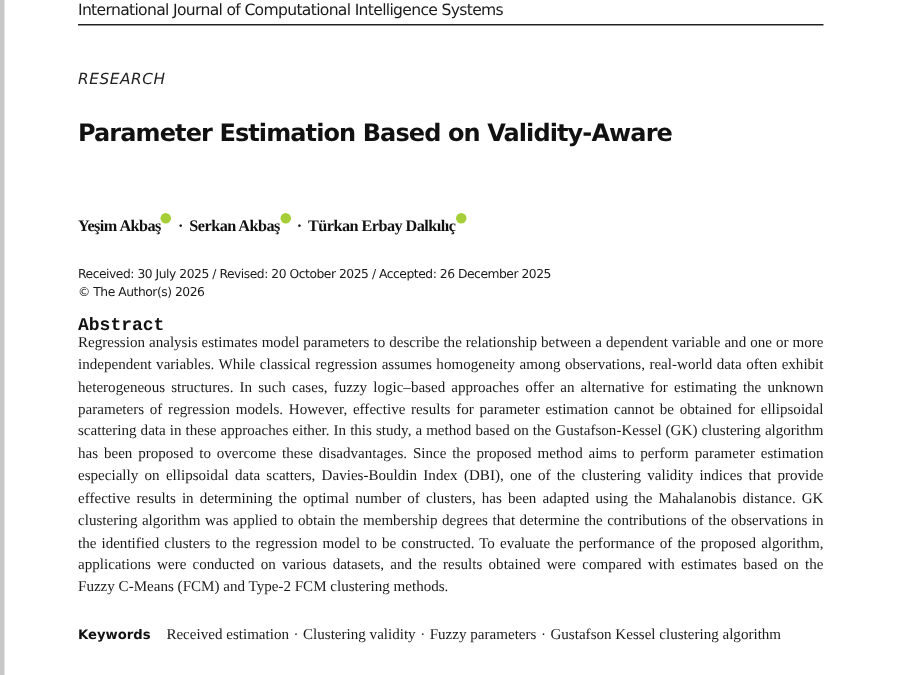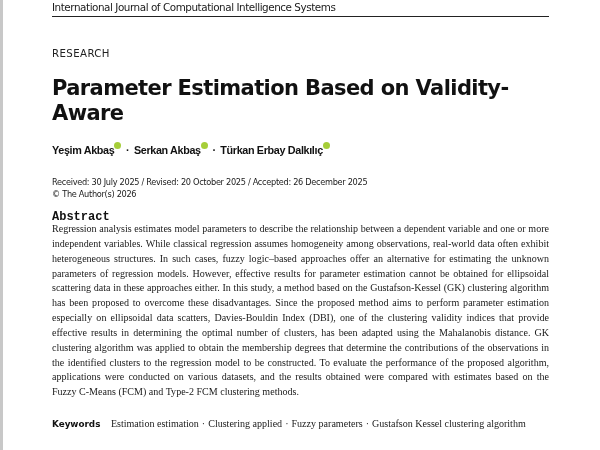--- a/index.html
+++ b/index.html
@@ -17,31 +17,31 @@
       font-family: "DejaVu Sans", sans-serif; font-size: 10.4px;
       letter-spacing: -0.45px; line-height: 15px; color: #1a1a1a;
     }
     .header-rule {
       position: absolute; left: 52px; top: 16px; width: 497px; height: 1.4px;
       background: #222;
     }
     .section-label {
       position: absolute; left: 52px; top: 48px;
       font-family: "DejaVu Sans", sans-serif; font-size: 10.2px;
-      letter-spacing: 0.4px; color: #222;
+      letter-spacing: 0.4px; color: #222; font-style: italic;
     }
     .title {
       position: absolute; left: 52px; top: 76px; width: 480px;
       font-family: "DejaVu Sans", sans-serif; font-weight: bold;
-      font-size: 21px; line-height: 25px; letter-spacing: -0.6px;
+      font-size: 16px; line-height: 25px; letter-spacing: -0.6px;
       color: #111;
     }
     .authors {
       position: absolute; left: 52px; top: 142px;
-      font-family: Liberation Sans, sans-serif; font-weight: bold;
+      font-family: Liberation Serif, serif; font-weight: bold;
       font-size: 10.8px; letter-spacing: -0.35px; color: #111;
       white-space: nowrap;
     }
     .orcid {
       display: inline-block; width: 7px; height: 7px; border-radius: 50%;
       background: #a6ce39; vertical-align: 5px; margin-left: 0px;
     }
     .sep { margin: 0 2px; font-weight: bold; }
     .dates {
       position: absolute; left: 52px; top: 177px;
@@ -95,14 +95,14 @@
 <div class="dates">
   <div>Received: 30 July 2025 / Revised: 20 October 2025 / Accepted: 26 December 2025</div>
   <div>© The Author(s) 2026</div>
 </div>
 
 <div class="abstract-heading">Abstract</div>
 <div class="abstract-body">Regression analysis estimates model parameters to describe the relationship between a dependent variable and one or more independent variables. While classical regression assumes homogeneity among observations, real-world data often exhibit heterogeneous structures. In such cases, fuzzy logic–based approaches offer an alter­native for estimating the unknown parameters of regression models. However, effective results for parameter estimation cannot be obtained for ellipsoidal scattering data in these approaches either. In this study, a method based on the Gustafson-Kessel (GK) clustering algorithm has been proposed to overcome these disadvan­tages. Since the proposed method aims to perform parameter estimation especially on ellipsoidal data scatters, Davies-Bouldin Index (DBI), one of the clustering validity indices that provide effective results in determining the optimal number of clusters, has been adapted using the Mahalanobis distance. GK clustering algorithm was applied to obtain the membership degrees that determine the contributions of the observations in the identified clusters to the regression model to be constructed. To evaluate the performance of the proposed algorithm, applications were conducted on various datasets, and the results obtained were compared with estimates based on the Fuzzy C-Means (FCM) and Type-2 FCM clustering methods.</div>
 
 <div class="keywords">
   <span class="keywords-label">Keywords</span>
-  <span>Estimation estimation</span><span class="kw-sep">·</span><span>Clustering applied</span><span class="kw-sep">·</span><span>Fuzzy parameters</span><span class="kw-sep">·</span><span>Gustafson Kessel clustering algorithm</span>
+  <span>Received estimation</span><span class="kw-sep">·</span><span>Clustering validity</span><span class="kw-sep">·</span><span>Fuzzy parameters</span><span class="kw-sep">·</span><span>Gustafson Kessel clustering algorithm</span>
 </div>
 
 </body></html>

